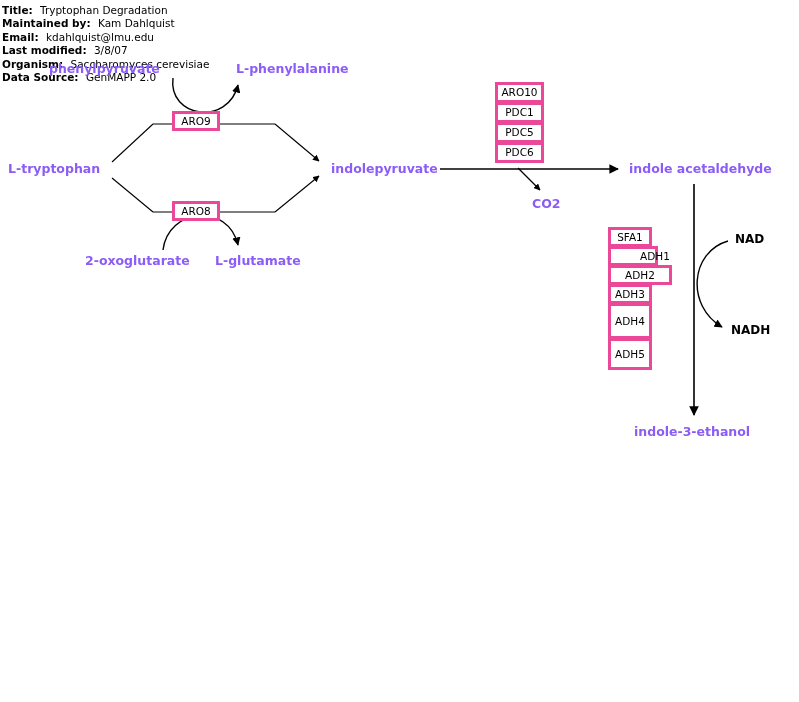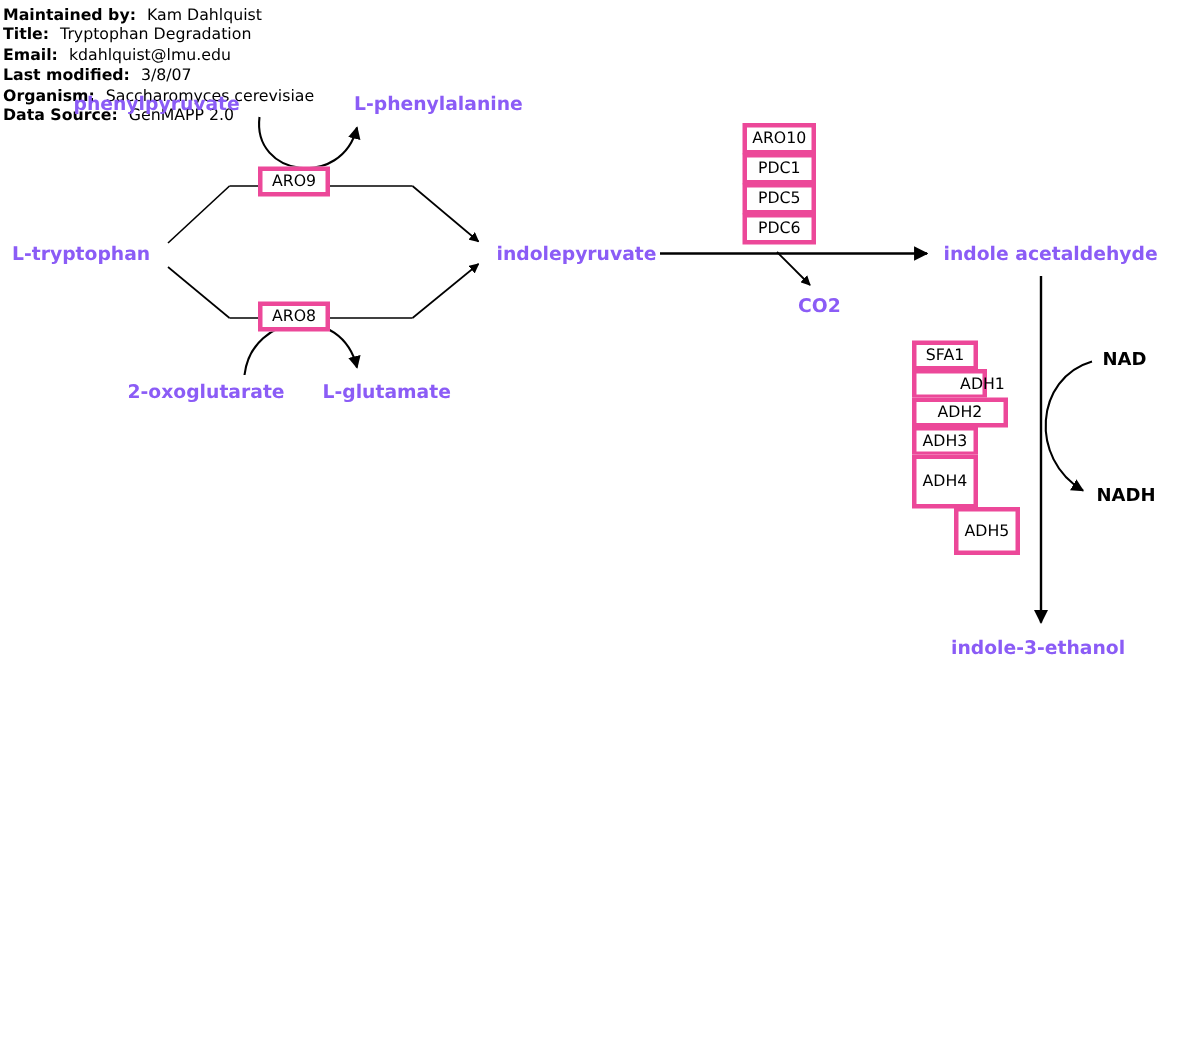--- a/index.html
+++ b/index.html
@@ -128,26 +128,26 @@
 
     <path d="M 518 168 L 540 190" stroke="#000000" stroke-width="1.2" fill="none" marker-end="url(#arrowsm)"></path>
 
     <path d="M 694 184 L 694 415" stroke="#000000" stroke-width="1.6" fill="none" marker-end="url(#arrow)"></path>
 
     <path d="M 728 241 C 690 252, 686 306, 722 327" stroke="#000000" stroke-width="1.4" fill="none" marker-end="url(#arrow)"></path>
   </svg>
 
   <div class="meta">
     <div class="meta-row">
+      <span class="meta-key">Title:</span>
+      <span class="meta-val">Tryptophan Degradation</span>
+    </div>
+    <div class="meta-row">
       <span class="meta-key">Maintained by:</span>
       <span class="meta-val">Kam Dahlquist</span>
-    </div>
-    <div class="meta-row">
-      <span class="meta-key">Title:</span>
-      <span class="meta-val">Tryptophan Degradation</span>
     </div>
     <div class="meta-row">
       <span class="meta-key">Email:</span>
       <span class="meta-val">kdahlquist@lmu.edu</span>
     </div>
     <div class="meta-row">
       <span class="meta-key">Last modified:</span>
       <span class="meta-val">3/8/07</span>
     </div>
     <div class="meta-row">
@@ -192,16 +192,16 @@
     <div class="gene-box" style="width:49px; height:21px;">PDC5</div>
     <div class="gene-box" style="width:49px; height:21px;">PDC6</div>
   </div>
 
   <div class="gene-stack" style="left:608px; top:227px; width:44px;">
     <div class="gene-box" style="width:44px; height:20px;">SFA1</div>
     <div class="gene-box" style="width:44px; height:20px;padding-left:44px;">ADH1</div>
     <div class="gene-box" style="width:64px; height:20px;">ADH2</div>
     <div class="gene-box" style="width:44px; height:20px;">ADH3</div>
     <div class="gene-box" style="width:44px; height:36px;">ADH4</div>
-    <div class="gene-box" style="width:44px; height:32px;margin-left:28px;">ADH5</div>
+    <div class="gene-box" style="width:44px; height:32px;">ADH5</div>
   </div>
 
 </div>
 
 </body></html>

